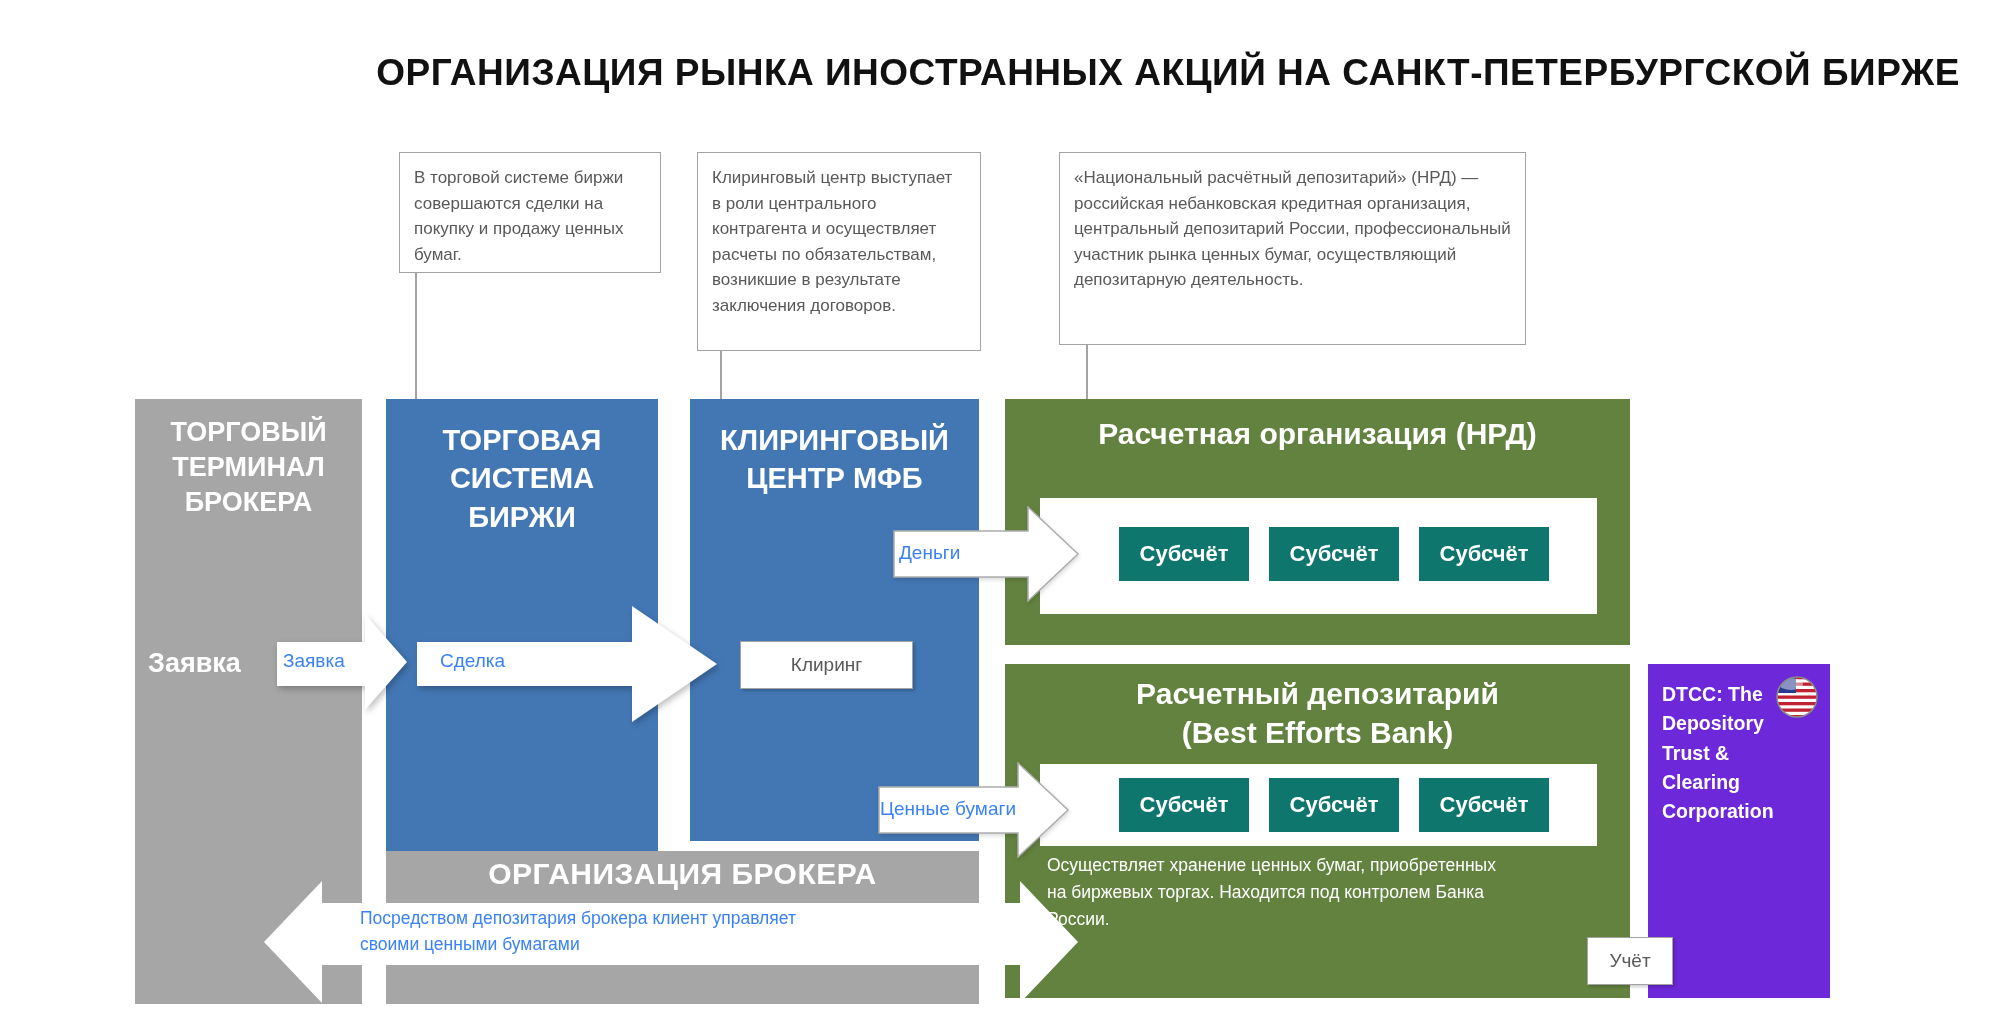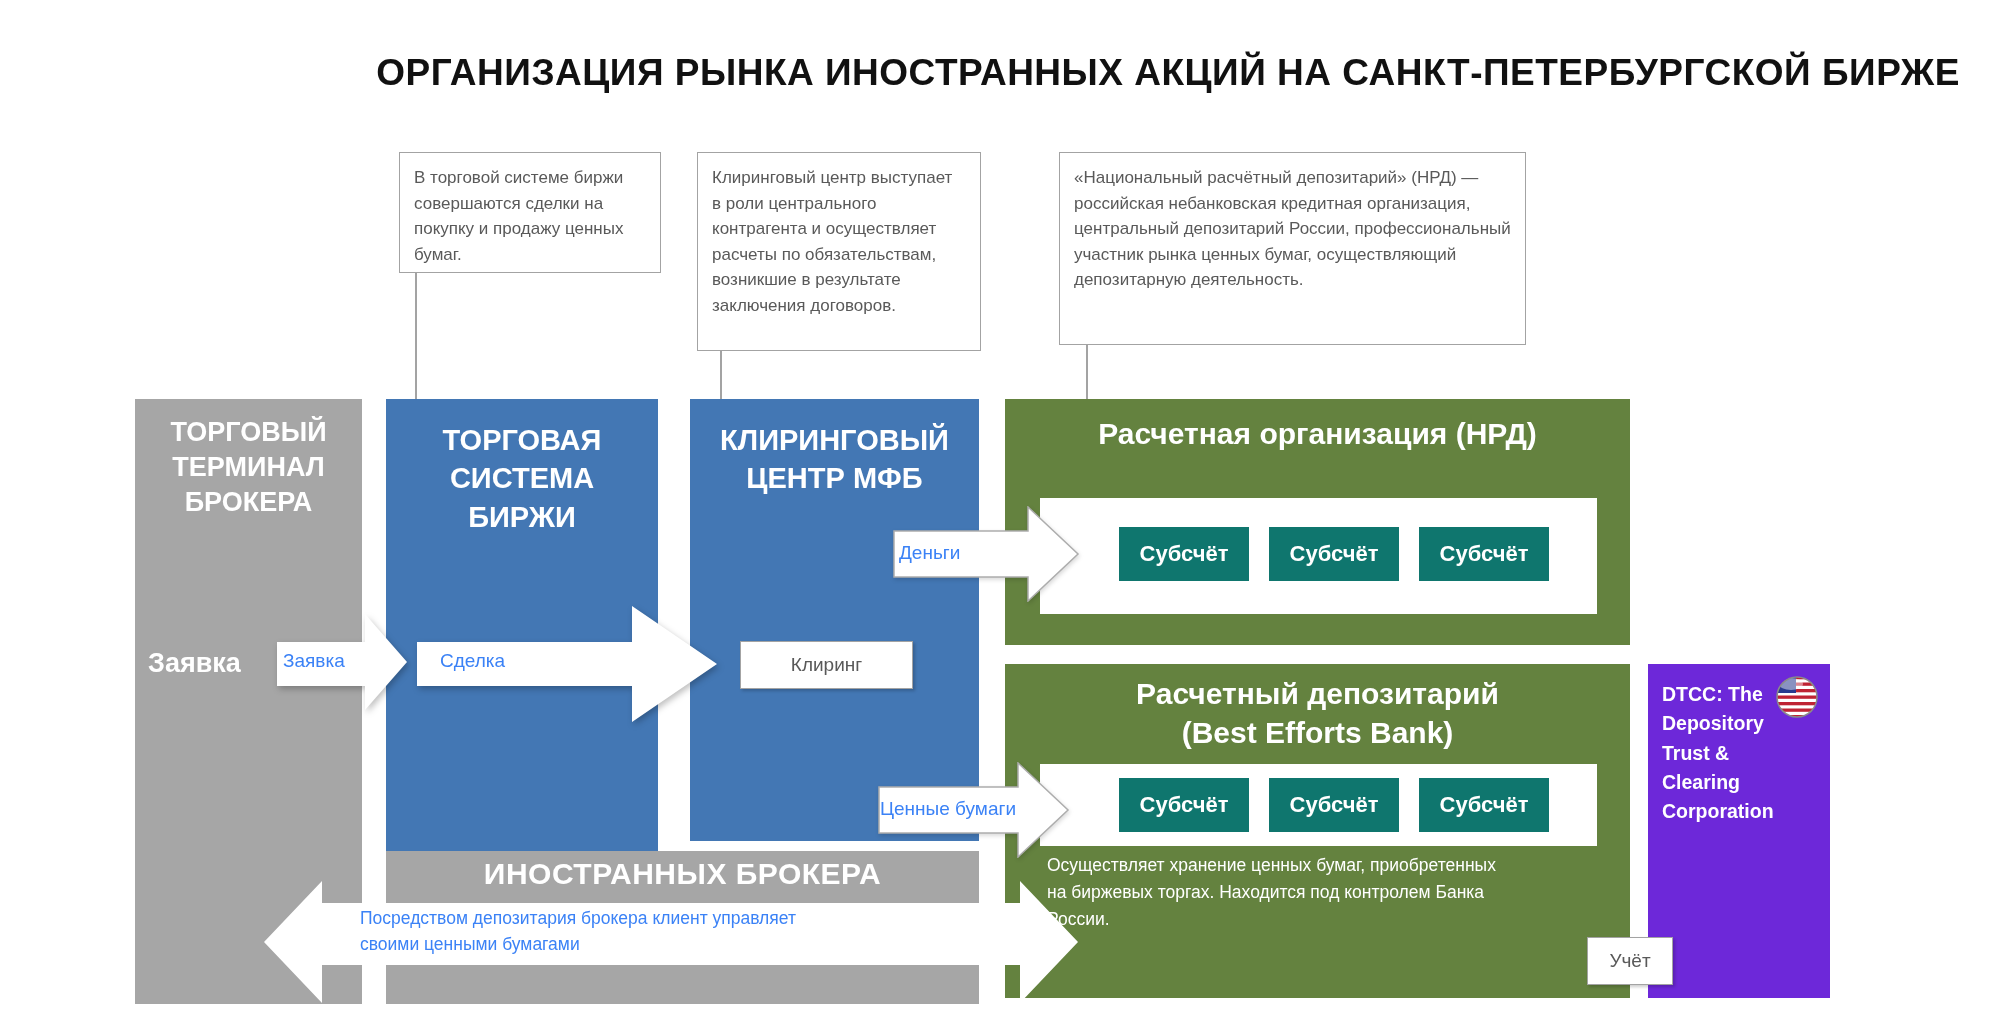--- a/index.html
+++ b/index.html
@@ -150,21 +150,21 @@
         <rect y="32.5" width="42" height="3.3" fill="#BF2333"></rect>
         <rect y="39" width="42" height="3.3" fill="#BF2333"></rect>
         <rect x="0" y="0" width="20" height="17" fill="#283A8F"></rect>
         <ellipse cx="15" cy="8" rx="12" ry="6" fill="rgba(255,255,255,0.45)"></ellipse>
       </g>
       <circle cx="21" cy="21" r="20" fill="none" stroke="#8A8A8A" stroke-width="1.5"></circle>
     </svg>
   </div>
 
   <div class="block gray broker-dep">
-    <div class="blk-title">ИНОСТРАННЫХ БРОКЕРА</div>
+    <div class="blk-title">ОРГАНИЗАЦИЯ БРОКЕРА</div>
   </div>
 
   <svg class="arrow-svg svg-double" width="814" height="122">
     <polygon points="0,61 58,0 58,22 756,22 756,0 814,61 756,122 756,84 58,84 58,122" fill="#ffffff"></polygon>
   </svg>
   <div class="arrow-label lbl-double">Посредством депозитария брокера клиент управляет<br>своими ценными бумагами</div>
 
   <svg class="arrow-svg svg-order" width="130" height="96">
     <polygon points="0,28 88,28 88,0 130,48 88,96 88,72 0,72" fill="#ffffff"></polygon>
   </svg>

